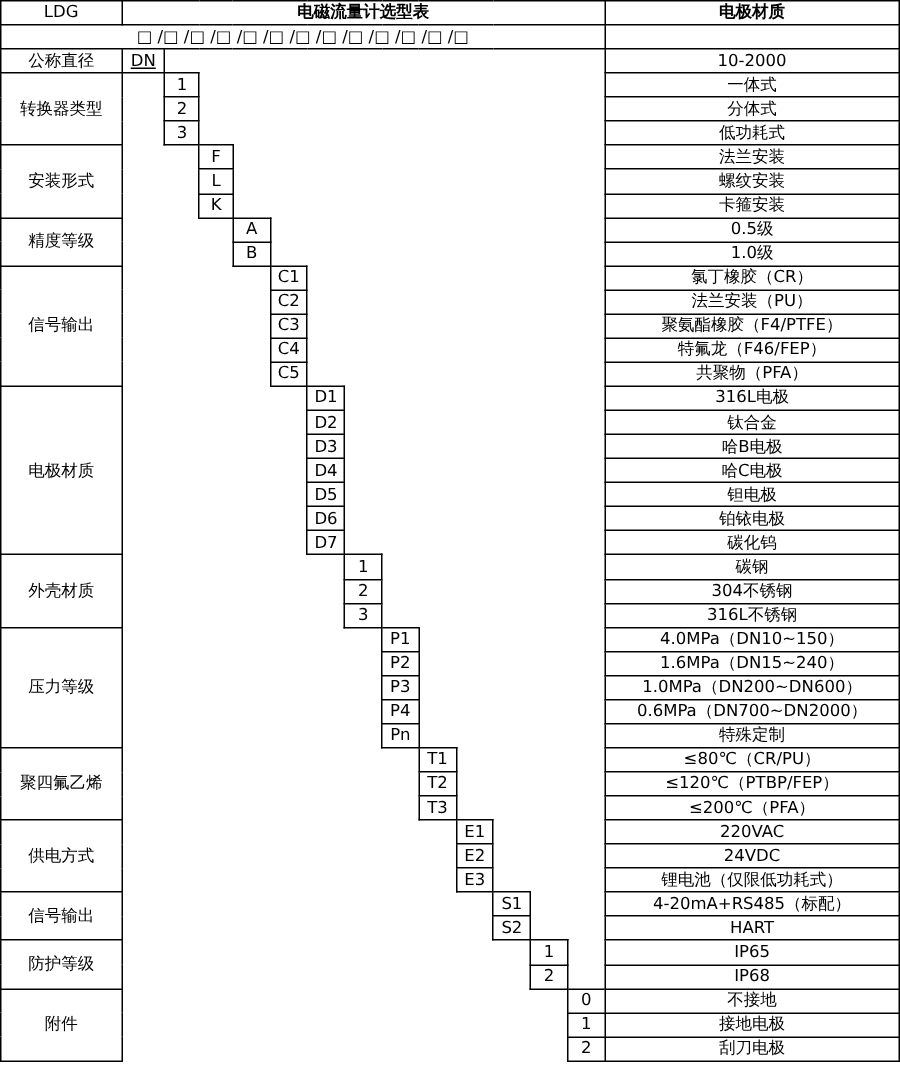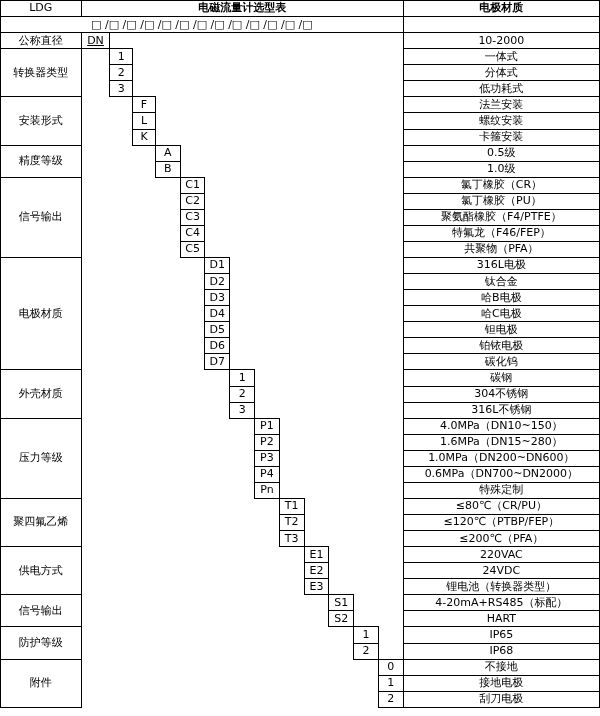--- a/index.html
+++ b/index.html
@@ -152,21 +152,21 @@
 
   <tr>
     <td rowspan="5" class="rowlabel">信号输出</td>
     <td colspan="4" rowspan="5" class="noborder"></td>
     <td class="code">C1</td>
     <td colspan="8" rowspan="5" class="noborder"></td>
     <td class="desc">氯丁橡胶（CR）</td>
   </tr>
   <tr>
     <td class="code">C2</td>
-    <td class="desc">氯丁橡胶（PU）</td>
+    <td class="desc">法兰安装（PU）</td>
   </tr>
   <tr>
     <td class="code">C3</td>
     <td class="desc">聚氨酯橡胶（F4/PTFE）</td>
   </tr>
   <tr>
     <td class="code">C4</td>
     <td class="desc">特氟龙（F46/FEP）</td>
   </tr>
   <tr>
@@ -224,21 +224,21 @@
 
   <tr>
     <td rowspan="5" class="rowlabel">压力等级</td>
     <td colspan="7" rowspan="5" class="noborder"></td>
     <td class="code">P1</td>
     <td colspan="5" rowspan="5" class="noborder"></td>
     <td class="desc sm">4.0MPa（DN10~150）</td>
   </tr>
   <tr>
     <td class="code">P2</td>
-    <td class="desc sm">1.6MPa（DN15~280）</td>
+    <td class="desc sm">1.6MPa（DN15~240）</td>
   </tr>
   <tr>
     <td class="code">P3</td>
     <td class="desc sm">1.0MPa（DN200~DN600）</td>
   </tr>
   <tr>
     <td class="code">P4</td>
     <td class="desc sm">0.6MPa（DN700~DN2000）</td>
   </tr>
   <tr>
@@ -268,21 +268,21 @@
     <td class="code">E1</td>
     <td colspan="3" rowspan="3" class="noborder"></td>
     <td class="desc">220VAC</td>
   </tr>
   <tr>
     <td class="code">E2</td>
     <td class="desc">24VDC</td>
   </tr>
   <tr>
     <td class="code">E3</td>
-    <td class="desc">锂电池（转换器类型）</td>
+    <td class="desc">锂电池（仅限低功耗式）</td>
   </tr>
 
   <tr>
     <td rowspan="2" class="rowlabel">信号输出</td>
     <td colspan="10" rowspan="2" class="noborder"></td>
     <td class="code">S1</td>
     <td colspan="2" rowspan="2" class="noborder"></td>
     <td class="desc">4-20mA+RS485（标配）</td>
   </tr>
   <tr>

